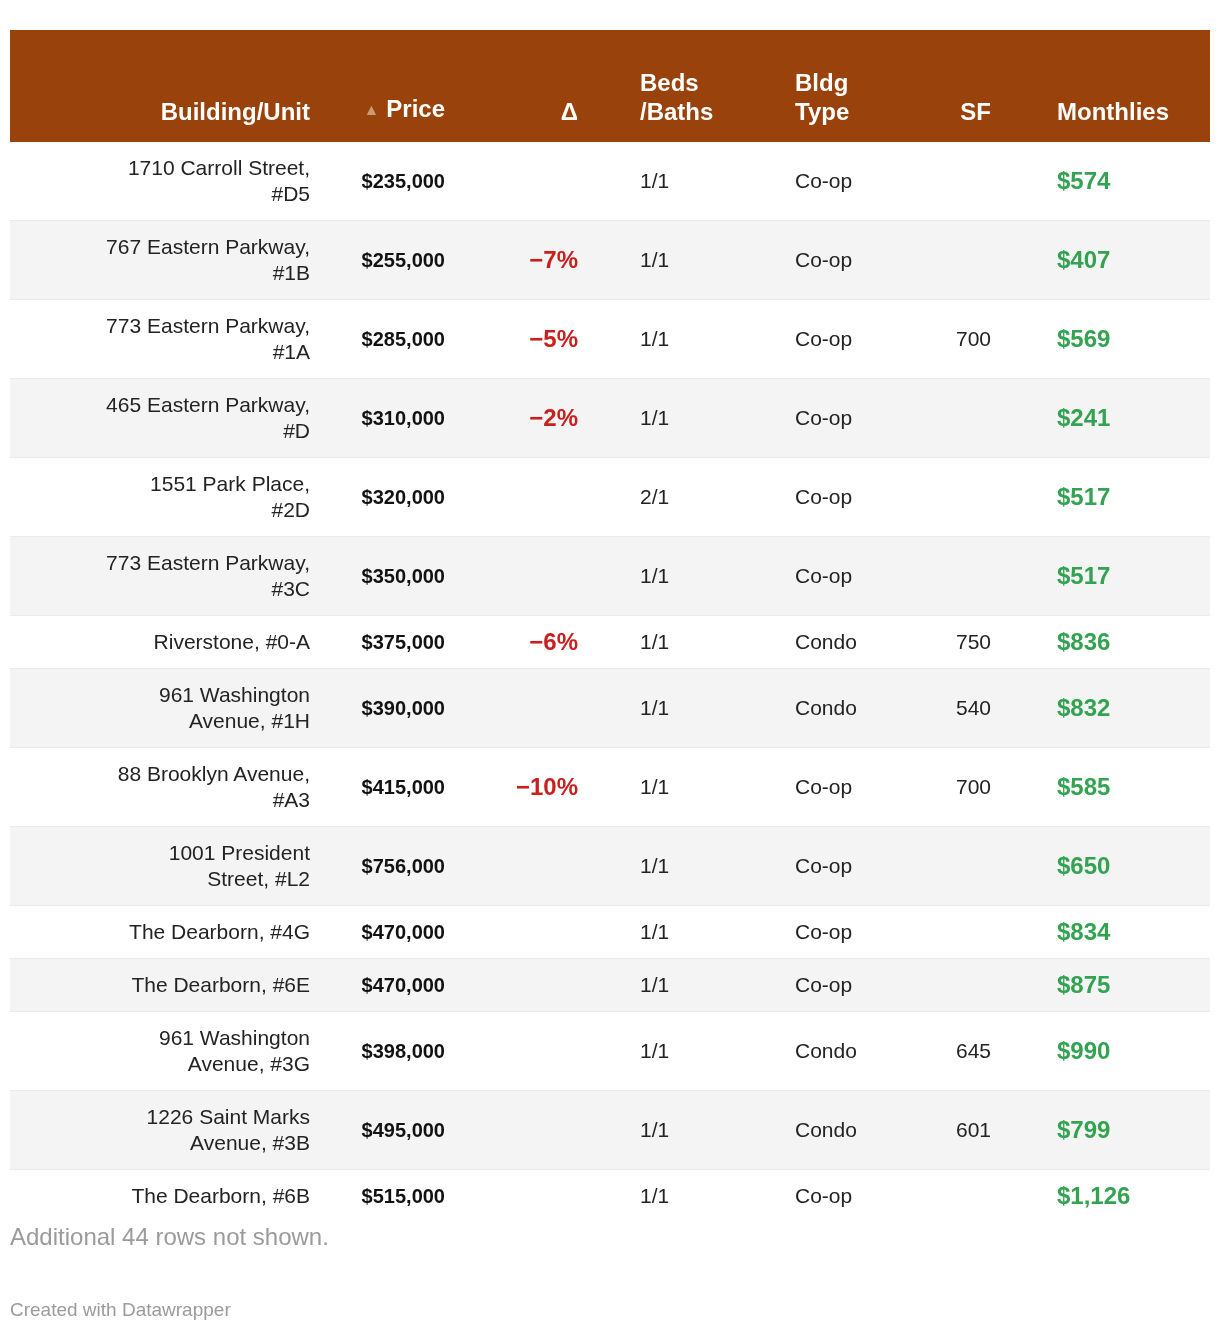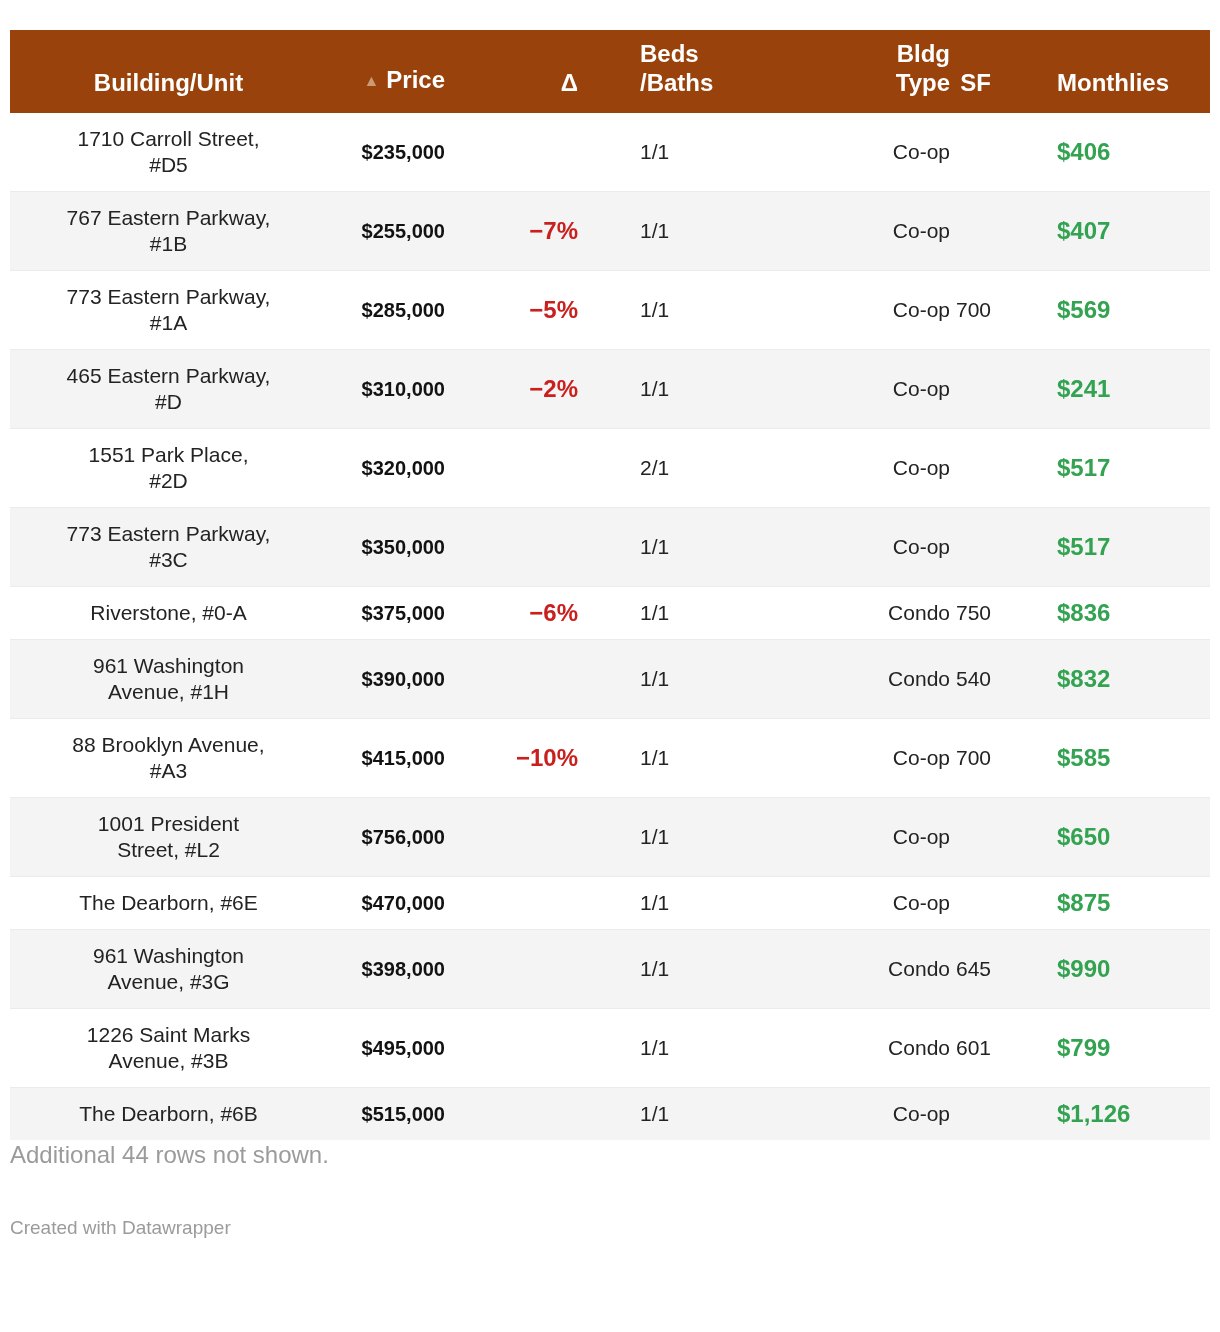--- a/index.html
+++ b/index.html
@@ -31,21 +31,21 @@
   col.w-price{width:125px;}
   col.w-delta{width:133px;}
   col.w-beds{width:155px;}
   col.w-type{width:217px;}
   col.w-sf{width:41px;}
   col.w-monthlies{width:219px;}
 
   thead th{
     background:var(--header-bg);
     color:var(--header-text);
-    height:83px;
+    height:112px;
     vertical-align:bottom;
     padding-bottom:16px;
     font-size:24px;
     font-weight:bold;
     line-height:29px;
     white-space:pre-line;
     cursor:pointer;
   }
   .sort{
     color:var(--sort-arrow);
@@ -59,25 +59,25 @@
     vertical-align:middle;
     font-size:21px;
     line-height:26px;
     padding-top:13px;
     padding-bottom:13px;
   }
   tbody tr{border-top:1px solid var(--row-line);margin-top:25px;}
   tbody tr:first-child{border-top:none;}
   tbody tr:nth-child(even){background:var(--stripe);}
 
-  .c-building{text-align:center;padding-left:17px;padding-right:10px;white-space:pre-line;}
+  .c-building{text-align:right;padding-left:17px;padding-right:10px;white-space:pre-line;}
   .c-price{text-align:right;}
   .c-delta{text-align:right;}
   .c-beds{text-align:left;padding-left:62px;}
-  .c-type{text-align:right;padding-left:62px;}
+  .c-type{text-align:left;padding-left:62px;}
   .c-sf{text-align:right;}
   .c-monthlies{text-align:left;padding-left:66px;}
 
   td.c-price{font-weight:bold;font-size:20px;color:var(--strong);}
   td.c-delta{font-weight:bold;font-size:24px;color:var(--negative);}
   td.c-monthlies{font-weight:bold;font-size:24px;color:var(--positive);}
 
   .note{
     padding-left:0;
     font-size:24px;
@@ -122,21 +122,21 @@
     </thead>
     <tbody id="table-body">
         <tr>
     <td class="c-building">1710 Carroll Street,
 #D5</td>
     <td class="c-price">$235,000</td>
     <td class="c-delta"></td>
     <td class="c-beds">1/1</td>
     <td class="c-type">Co-op</td>
     <td class="c-sf"></td>
-    <td class="c-monthlies">$406</td>
+    <td class="c-monthlies">$574</td>
   </tr>
         <tr>
     <td class="c-building">767 Eastern Parkway,
 #1B</td>
     <td class="c-price">$255,000</td>
     <td class="c-delta">−7%</td>
     <td class="c-beds">1/1</td>
     <td class="c-type">Co-op</td>
     <td class="c-sf"></td>
     <td class="c-monthlies">$407</td>
@@ -214,20 +214,29 @@
     <td class="c-building">1001 President
 Street, #L2</td>
     <td class="c-price">$756,000</td>
     <td class="c-delta"></td>
     <td class="c-beds">1/1</td>
     <td class="c-type">Co-op</td>
     <td class="c-sf"></td>
     <td class="c-monthlies">$650</td>
   </tr>
         <tr>
+    <td class="c-building">The Dearborn, #4G</td>
+    <td class="c-price">$470,000</td>
+    <td class="c-delta"></td>
+    <td class="c-beds">1/1</td>
+    <td class="c-type">Co-op</td>
+    <td class="c-sf"></td>
+    <td class="c-monthlies">$834</td>
+  </tr>
+        <tr>
     <td class="c-building">The Dearborn, #6E</td>
     <td class="c-price">$470,000</td>
     <td class="c-delta"></td>
     <td class="c-beds">1/1</td>
     <td class="c-type">Co-op</td>
     <td class="c-sf"></td>
     <td class="c-monthlies">$875</td>
   </tr>
         <tr>
     <td class="c-building">961 Washington

